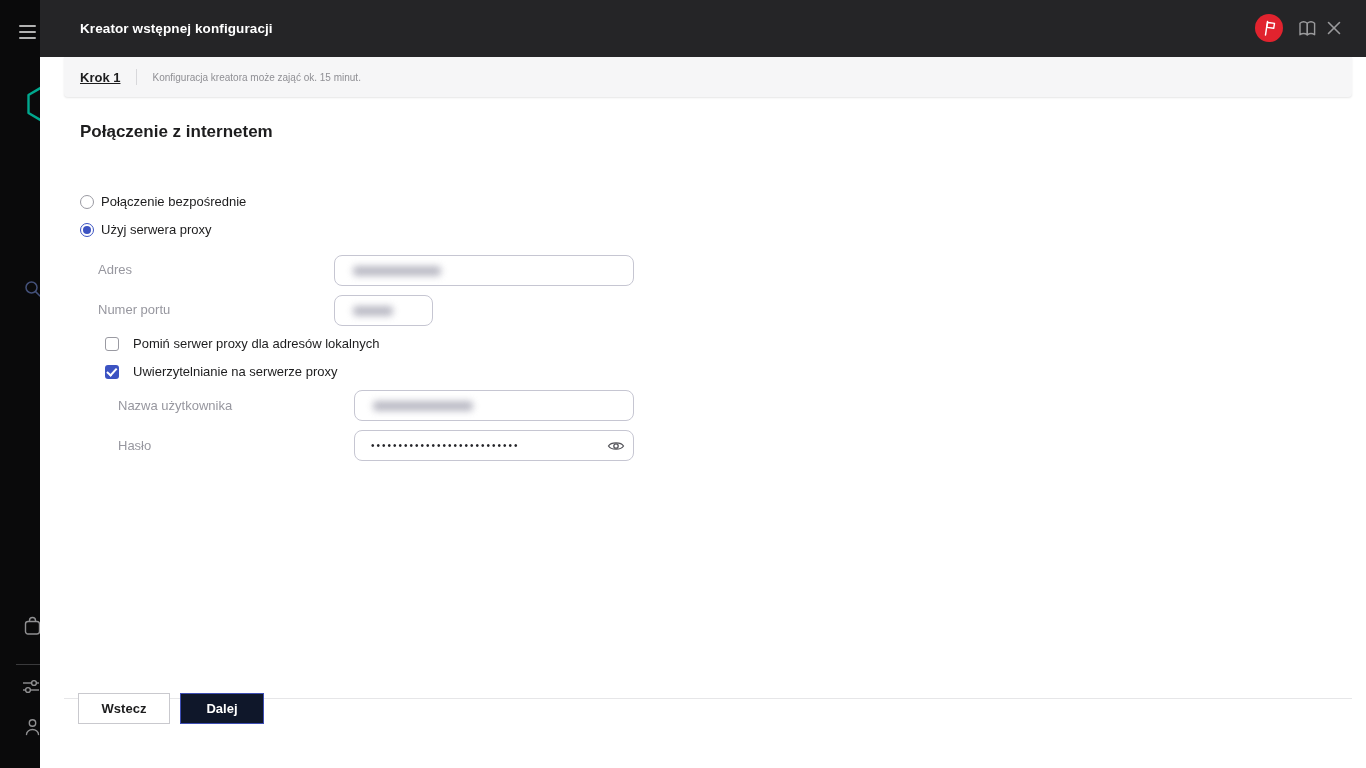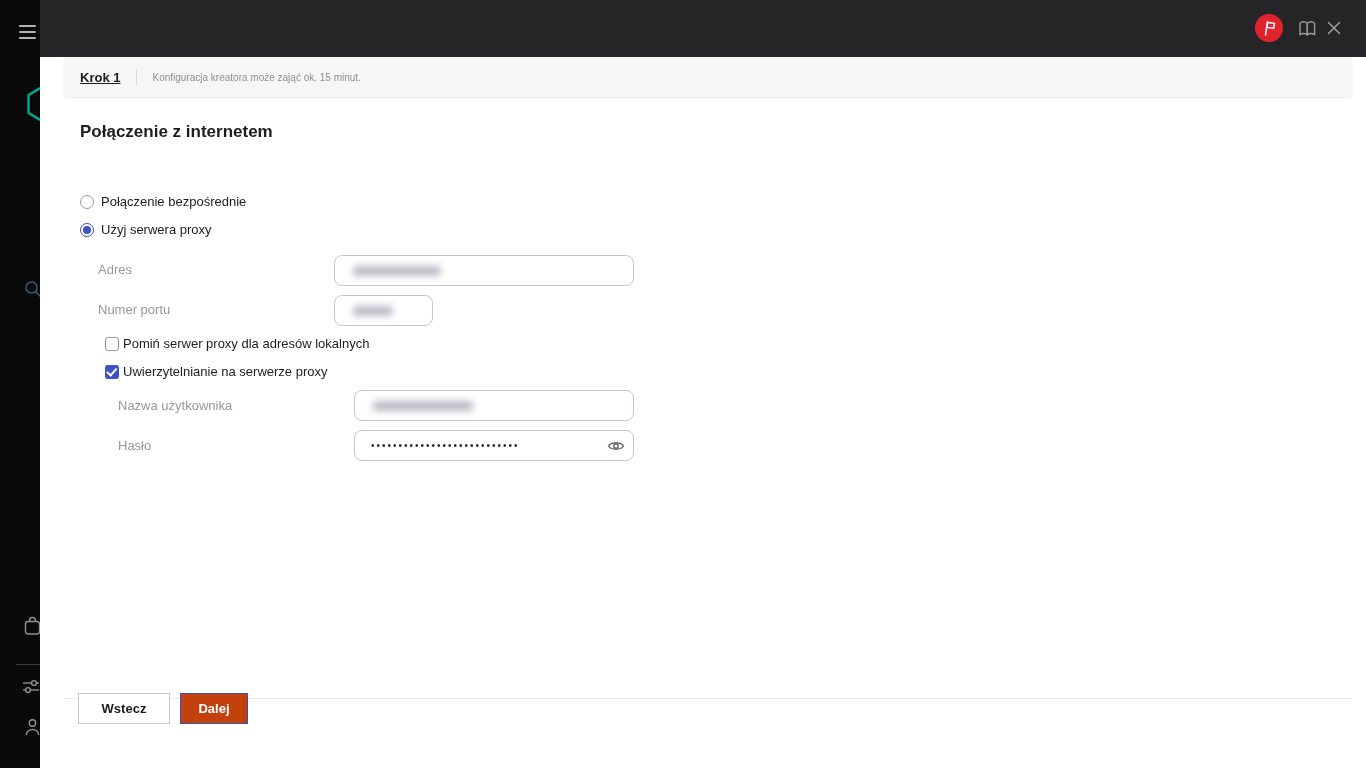--- a/index.html
+++ b/index.html
@@ -86,40 +86,40 @@
   .blob{height:10px;border-radius:4px;background:#a9a9b6;filter:blur(3.5px);opacity:.8;margin-left:8px;}
   .blob-address{width:88px;}
   .blob-port{width:40px;}
   .blob-username{width:100px;}
   .pwd-dots{
     font-size:10px;letter-spacing:2px;color:#26262a;white-space:nowrap;overflow:hidden;
     padding-left:6px;line-height:31px;
   }
   .eye-btn{flex:0 0 auto;display:flex;align-items:center;cursor:pointer;margin-right:-2px;}
   
-  .check-row{position:absolute;left:59px;display:flex;align-items:center;gap:4px;cursor:pointer;padding-left:6px;}
+  .check-row{position:absolute;left:59px;display:flex;align-items:center;gap:14px;cursor:pointer;padding-left:6px;}
   .check-row.c1{top:279px;}
   .check-row.c2{top:307px;}
   .checkbox{width:14px;height:14px;border-radius:3px;box-sizing:border-box;flex:0 0 auto;position:relative;}
   .checkbox.off{border:1.5px solid #9a9aa2;background:#fff;}
   .checkbox.on{background:#3c53c2;}
   .checkbox.on::after{
     content:"";position:absolute;left:4px;top:1.5px;width:4px;height:7.5px;
     border:solid #fff;border-width:0 2px 2px 0;transform:rotate(42deg);
   }
   .check-label{font-size:13px;color:#1d1d1e;}
   
   .footer-line{position:absolute;left:24px;top:641px;width:1288px;height:1px;background:#e6e6e8;}
   .btn{
     position:absolute;top:636px;height:31px;box-sizing:border-box;border-radius:0;
     font-size:13px;font-weight:bold;display:flex;align-items:center;justify-content:center;
     cursor:pointer;font-family:inherit;
   }
   .btn-back{left:38px;width:92px;background:#fff;border:1px solid #c9c9ce;color:#1d1d1e;}
-  .btn-next{left:140px;width:68px;background:#c2410c;border:1px solid #3e4eb4;color:#fff;}
+  .btn-next{left:140px;width:84px;background:#0f172a;border:1px solid #3e4eb4;color:#fff;}
   svg{display:block;}
 </style>
 </head>
 <body>
 
 <div class="sidebar">
   <div class="hamburger">
     <span></span>
       <span></span>
       <span></span>
@@ -152,20 +152,21 @@
   </div>
   <div class="side-user">
     <svg width="17" height="18" viewBox="0 0 17 18">
       <circle cx="8.5" cy="5" r="3.2" fill="none" stroke="#909092" stroke-width="1.4"></circle>
       <path d="M2.5 16.5 a6 5 0 0 1 12 0" fill="none" stroke="#909092" stroke-width="1.4" stroke-linecap="round"></path>
     </svg>
   </div>
 </div>
 
 <div class="header">
+  <div class="header-title">Kreator wstępnej konfiguracji</div>
   <div class="hdr-flag-badge">
     <svg width="14" height="16" viewBox="0 0 14 16">
       <line x1="3.5" y1="15" x2="5.5" y2="1.5" stroke="#ffffff" stroke-width="1.5" stroke-linecap="round"></line>
       <path d="M5.6 2.5 L12.5 3.4 L11.7 8.3 L4.8 7.4 Z" fill="none" stroke="#ffffff" stroke-width="1.4" stroke-linejoin="round"></path>
     </svg>
   </div>
   <div class="hdr-book">
     <svg width="19" height="17" viewBox="0 0 19 17">
       <path d="M2 3.2 C4 1.6 7.2 1.6 9.3 3.2 V14.8 C7.2 13.4 4 13.4 2 14.8 Z" fill="none" stroke="#9a9a9c" stroke-width="1.4" stroke-linejoin="round"></path>
       <path d="M9.3 3.2 C11.4 1.6 14.6 1.6 16.6 3.2 V14.8 C14.6 13.4 11.4 13.4 9.3 14.8 Z" fill="none" stroke="#9a9a9c" stroke-width="1.4" stroke-linejoin="round"></path>

